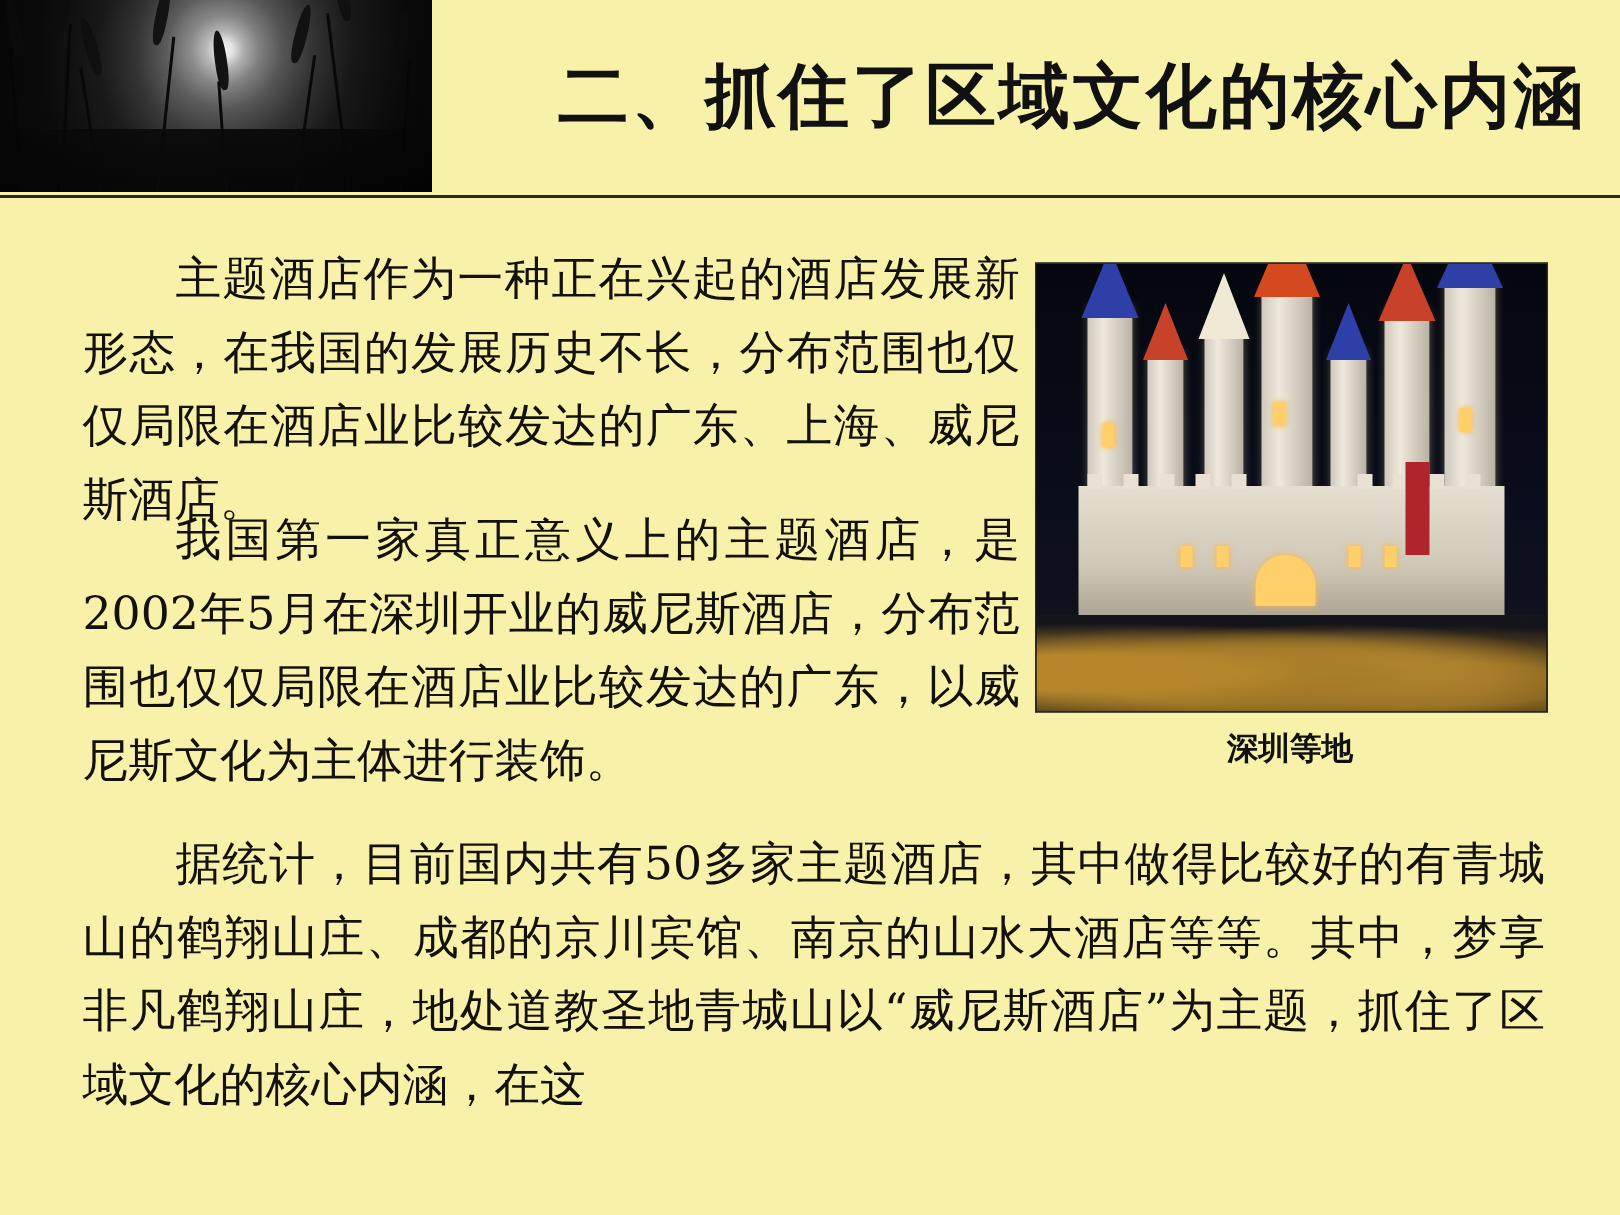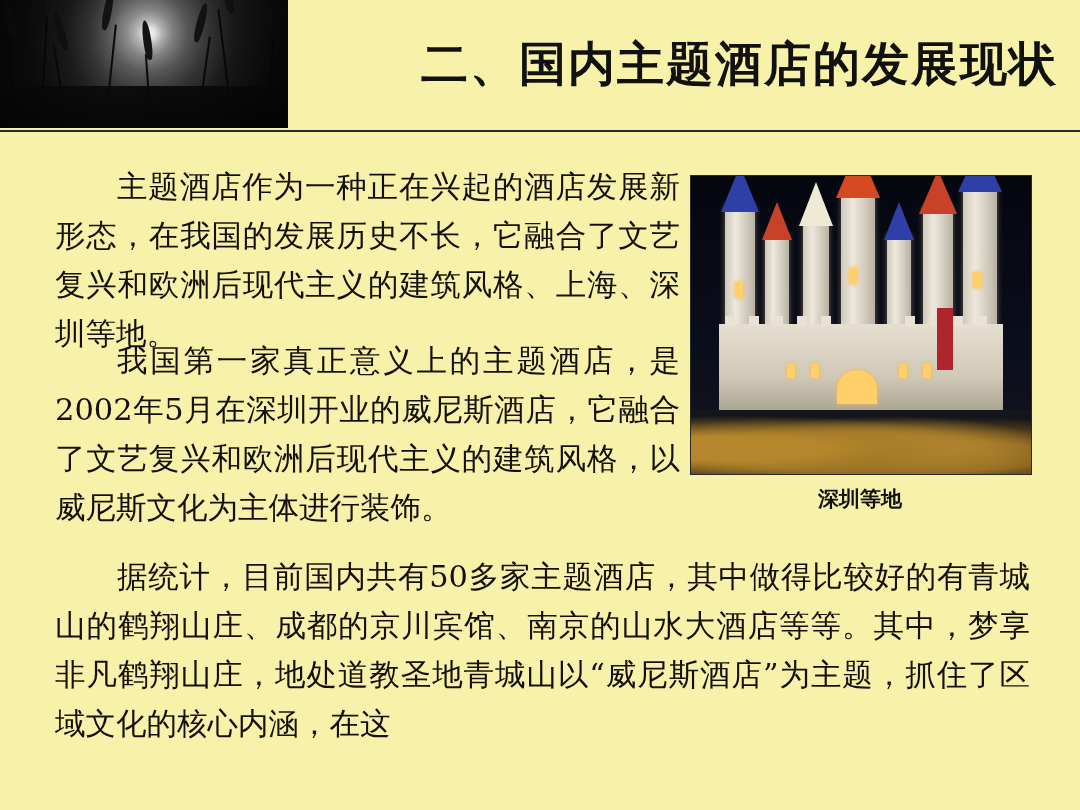--- a/index.html
+++ b/index.html
@@ -243,29 +243,29 @@
       <div class="ear" style="left:100px;bottom:98px;transform:rotate(11deg)"></div>
       <div class="ear" style="left:146px;bottom:68px;transform:rotate(-8deg)"></div>
       <div class="ear" style="left:192px;bottom:86px;transform:rotate(14deg)"></div>
       <div class="ear" style="left:228px;bottom:114px;transform:rotate(-13deg)"></div>
       <div class="ear" style="left:262px;bottom:82px;transform:rotate(6deg)"></div>
 
       <div class="blur"></div>
     </div>
 
     <div id="header-title-box">
-      <div id="header-title">二、国内主题酒店的发展现状</div>
+      <div id="header-title">二、抓住了区域文化的核心内涵</div>
     </div>
   </div>
   <div id="header-rule"></div>
 
   <div id="body-area">
 
-    <div id="para1" class="para">主题酒店作为一种正在兴起的酒店发展新形态，在我国的发展历史不长，它融合了文艺复兴和欧洲后现代主义的建筑风格、上海、深圳等地。</div>
-    <div id="para2" class="para">我国第一家真正意义上的主题酒店，是2002年5月在深圳开业的威尼斯酒店，它融合了文艺复兴和欧洲后现代主义的建筑风格，以威尼斯文化为主体进行装饰。</div>
+    <div id="para1" class="para">主题酒店作为一种正在兴起的酒店发展新形态，在我国的发展历史不长，分布范围也仅仅局限在酒店业比较发达的广东、上海、威尼斯酒店。</div>
+    <div id="para2" class="para">我国第一家真正意义上的主题酒店，是2002年5月在深圳开业的威尼斯酒店，分布范围也仅仅局限在酒店业比较发达的广东，以威尼斯文化为主体进行装饰。</div>
     <div id="para3" class="para">据统计，目前国内共有50多家主题酒店，其中做得比较好的有青城山的鹤翔山庄、成都的京川宾馆、南京的山水大酒店等等。其中，梦享非凡鹤翔山庄，地处道教圣地青城山以“威尼斯酒店”为主题，抓住了区域文化的核心内涵，在这</div>
 
     <div id="figure">
       <div id="figure-frame">
         <div class="night"></div>
 
         <div class="tower" style="left:34px;bottom:120px;width:30px;height:150px;"></div>
         <div class="roof" style="left:30px;bottom:262px;border-left:19px solid transparent;border-right:19px solid transparent;border-bottom:46px solid #2f3fa8;"></div>
 
         <div class="tower" style="left:74px;bottom:130px;width:24px;height:110px;"></div>

